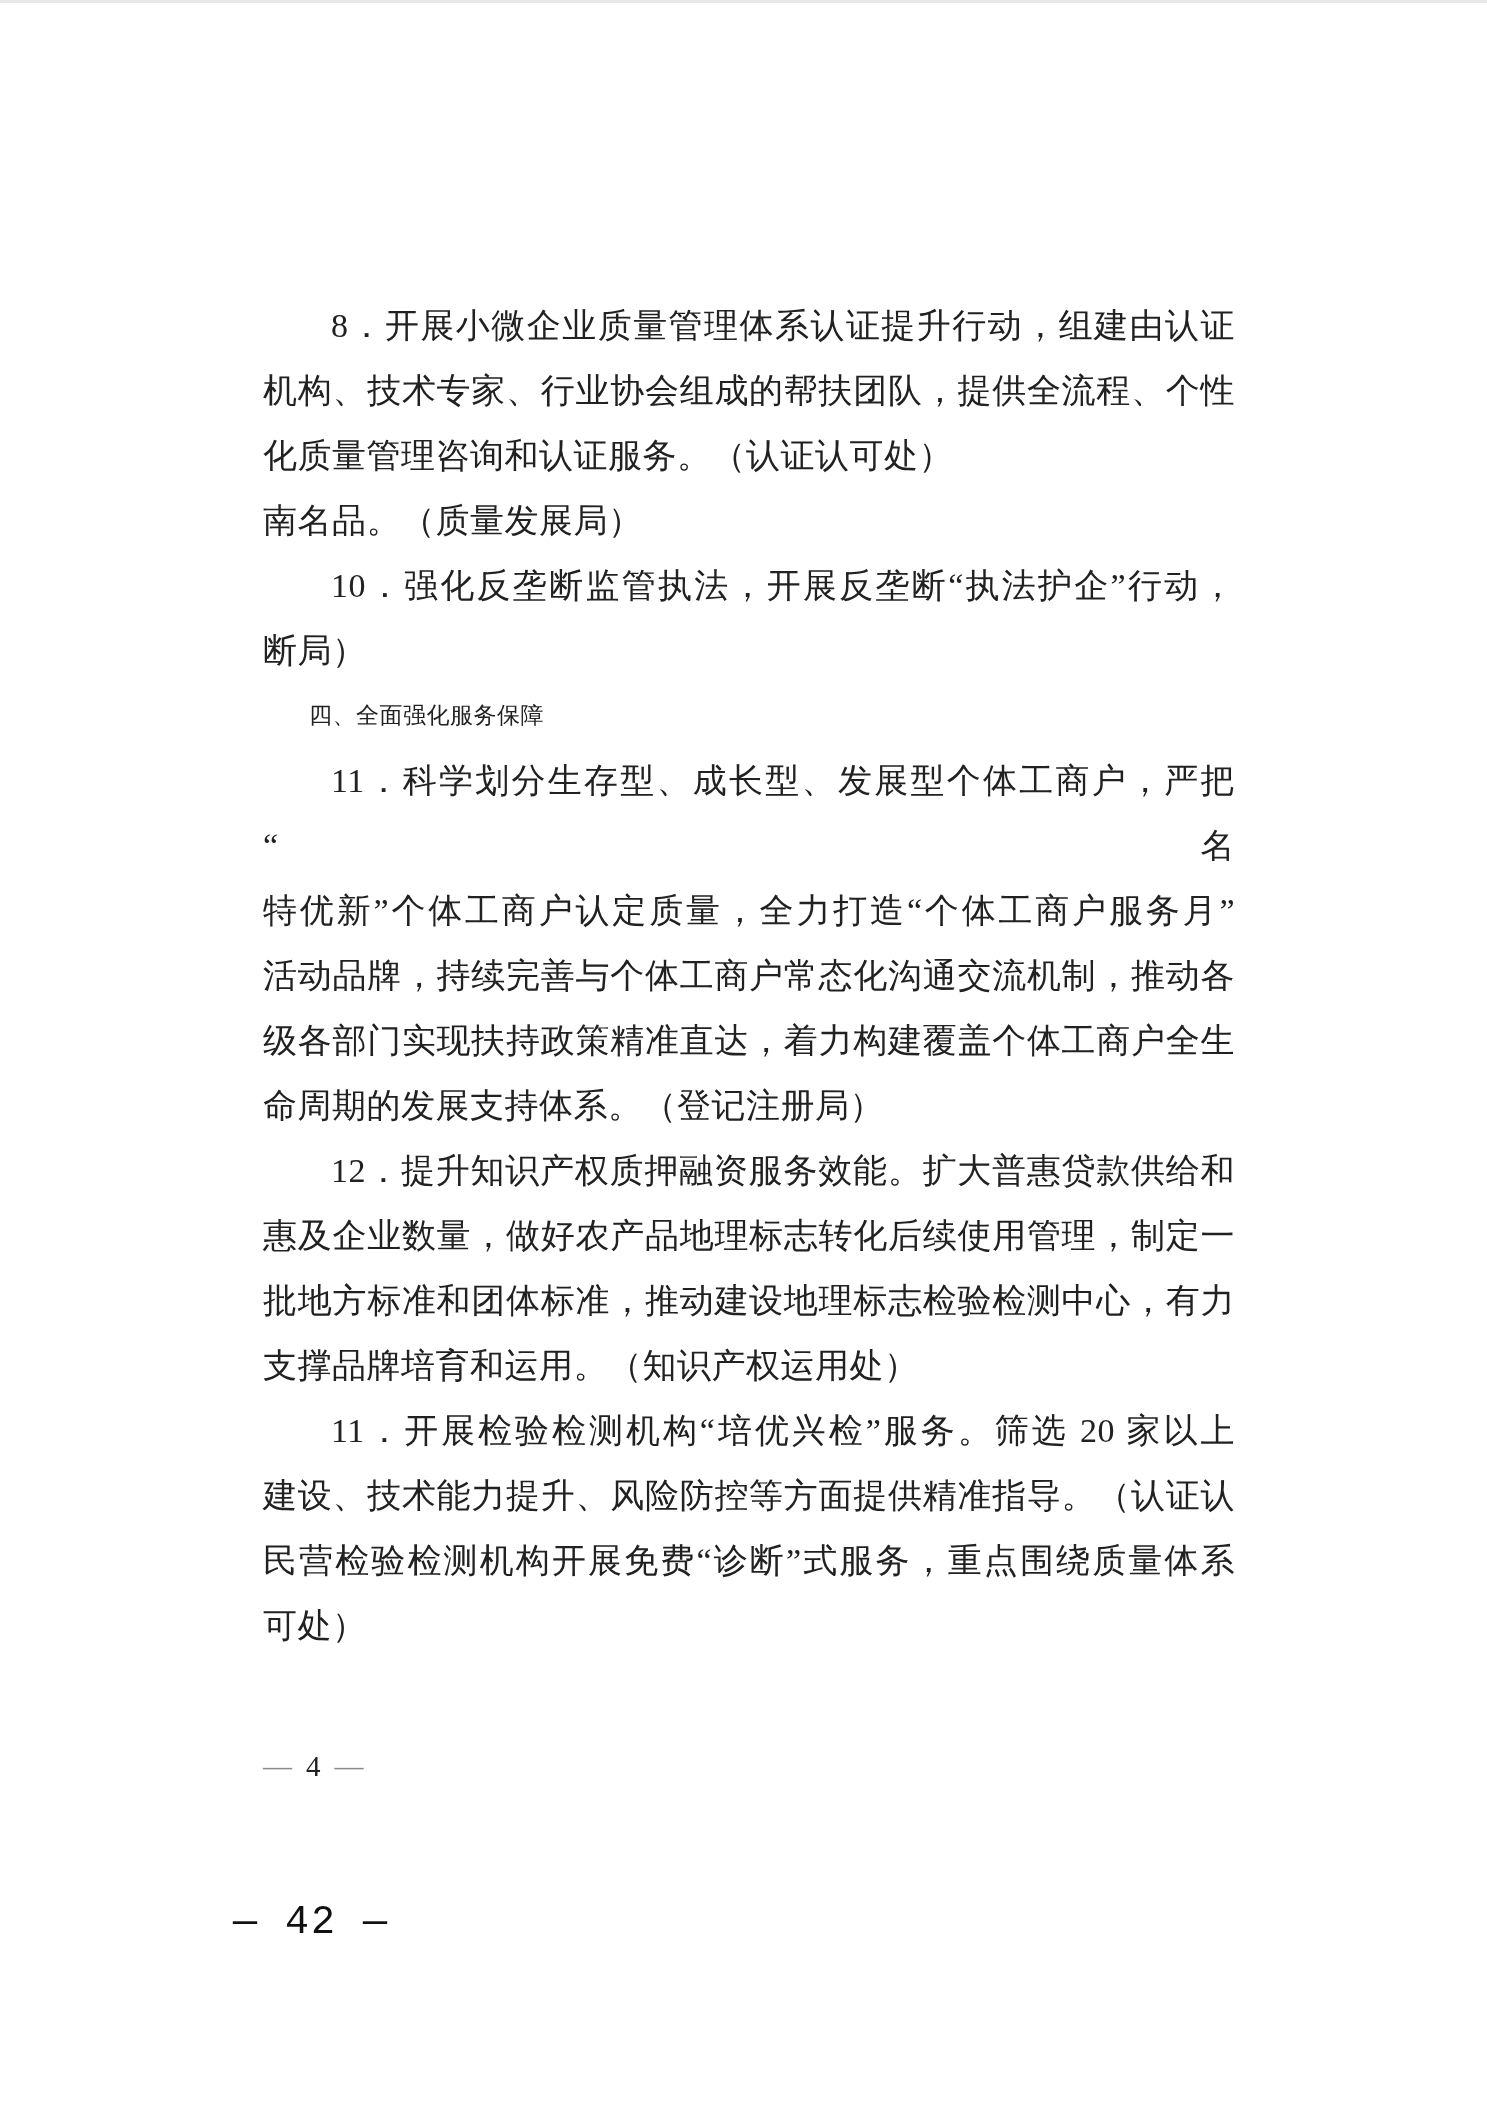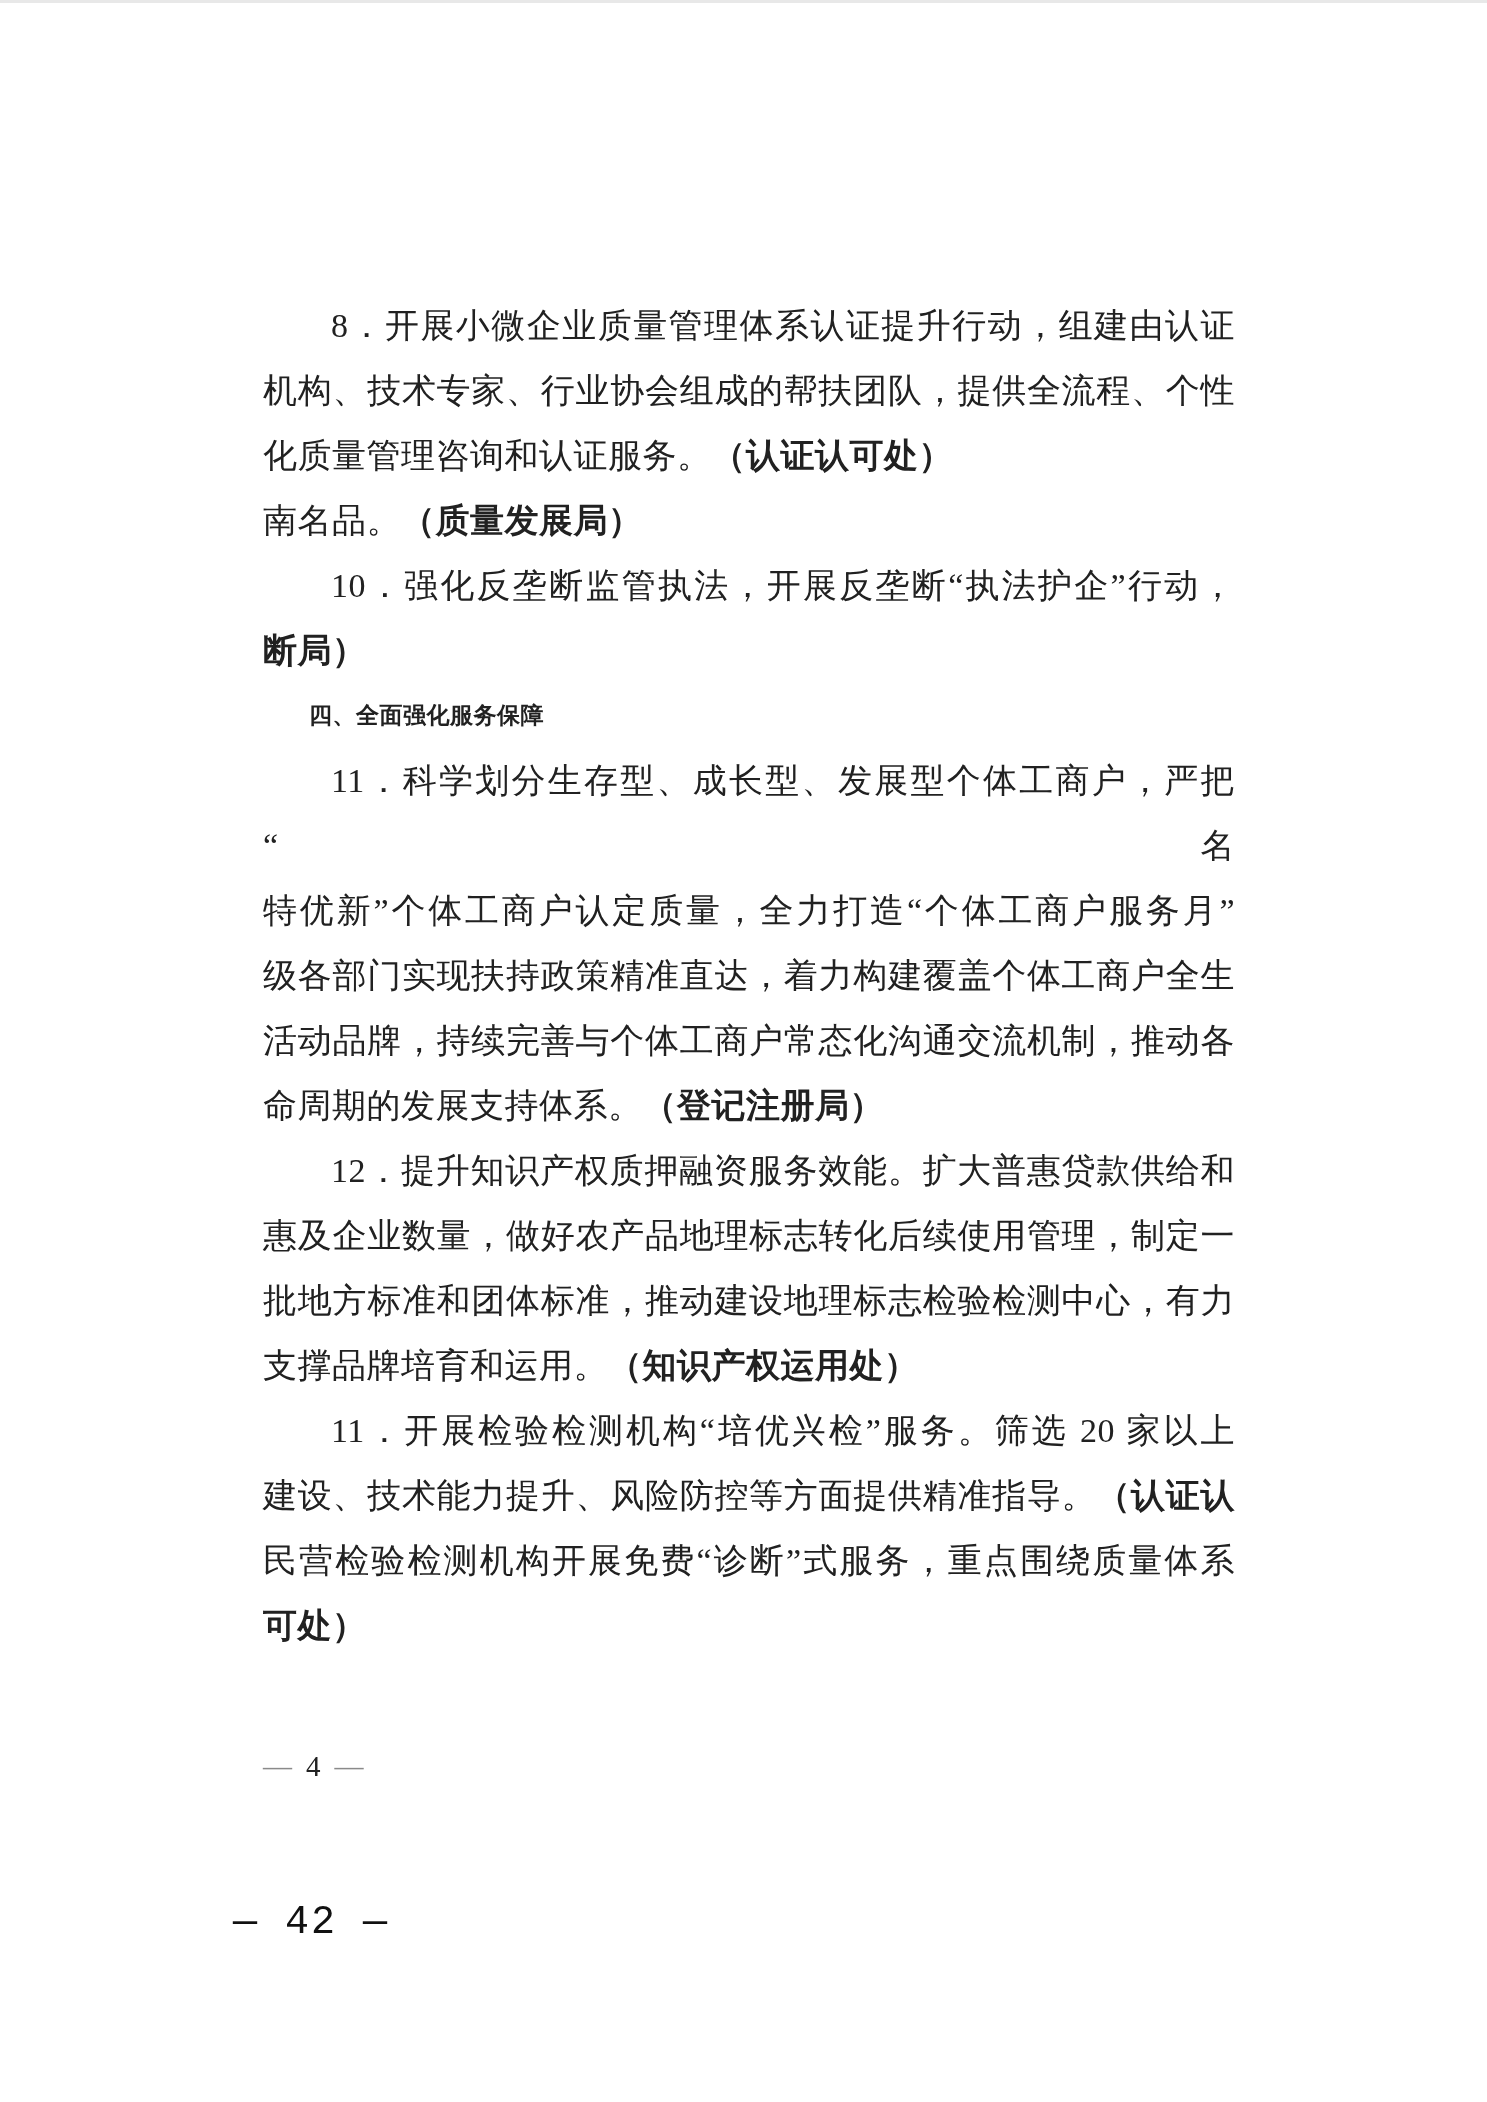--- a/index.html
+++ b/index.html
@@ -30,21 +30,21 @@
     text-align: justify;
     letter-spacing: 0.5px;
   }
   .line.fill {
     text-align-last: justify;
   }
   .line.indent {
     text-indent: 2em;
   }
   .line .seg.bold {
-    font-weight: 700;
+    font-weight: 400;
   }
   .line.heading {
     font-family: "Liberation Sans", "DejaVu Sans", sans-serif;
     font-weight: 700;
     font-size: 23px;
     text-align-last: auto;
   }
   .pagenum-inner {
     position: absolute;
     left: 263px;
@@ -78,22 +78,22 @@
   <div class="text-block">
       <div class="line indent fill"><span class="seg">8．开展小微企业质量管理体系认证提升行动，组建由认证</span></div>
       <div class="line fill"><span class="seg">机构、技术专家、行业协会组成的帮扶团队，提供全流程、个性</span></div>
       <div class="line"><span class="seg">化质量管理咨询和认证服务。</span><span class="seg bold">（认证认可处）</span></div>
       <div class="line"><span class="seg">南名品。</span><span class="seg bold">（质量发展局）</span></div>
       <div class="line indent fill"><span class="seg">10．强化反垄断监管执法，开展反垄断“执法护企”行动，</span></div>
       <div class="line"><span class="seg bold">断局）</span></div>
       <div class="line indent heading"><span class="seg bold">四、全面强化服务保障</span></div>
       <div class="line indent fill"><span class="seg">11．科学划分生存型、成长型、发展型个体工商户，严把“名</span></div>
       <div class="line fill"><span class="seg">特优新”个体工商户认定质量，全力打造“个体工商户服务月”</span></div>
+      <div class="line fill"><span class="seg">活动品牌，持续完善与个体工商户常态化沟通交流机制，推动各</span></div>
       <div class="line fill"><span class="seg">级各部门实现扶持政策精准直达，着力构建覆盖个体工商户全生</span></div>
-      <div class="line fill"><span class="seg">活动品牌，持续完善与个体工商户常态化沟通交流机制，推动各</span></div>
       <div class="line"><span class="seg">命周期的发展支持体系。</span><span class="seg bold">（登记注册局）</span></div>
       <div class="line indent fill"><span class="seg">12．提升知识产权质押融资服务效能。扩大普惠贷款供给和</span></div>
       <div class="line fill"><span class="seg">惠及企业数量，做好农产品地理标志转化后续使用管理，制定一</span></div>
       <div class="line fill"><span class="seg">批地方标准和团体标准，推动建设地理标志检验检测中心，有力</span></div>
       <div class="line"><span class="seg">支撑品牌培育和运用。</span><span class="seg bold">（知识产权运用处）</span></div>
       <div class="line indent fill"><span class="seg">11．开展检验检测机构“培优兴检”服务。筛选 20 家以上</span></div>
       <div class="line fill"><span class="seg">建设、技术能力提升、风险防控等方面提供精准指导。</span><span class="seg bold">（认证认</span></div>
       <div class="line fill"><span class="seg">民营检验检测机构开展免费“诊断”式服务，重点围绕质量体系</span></div>
       <div class="line"><span class="seg bold">可处）</span></div>
     </div>

